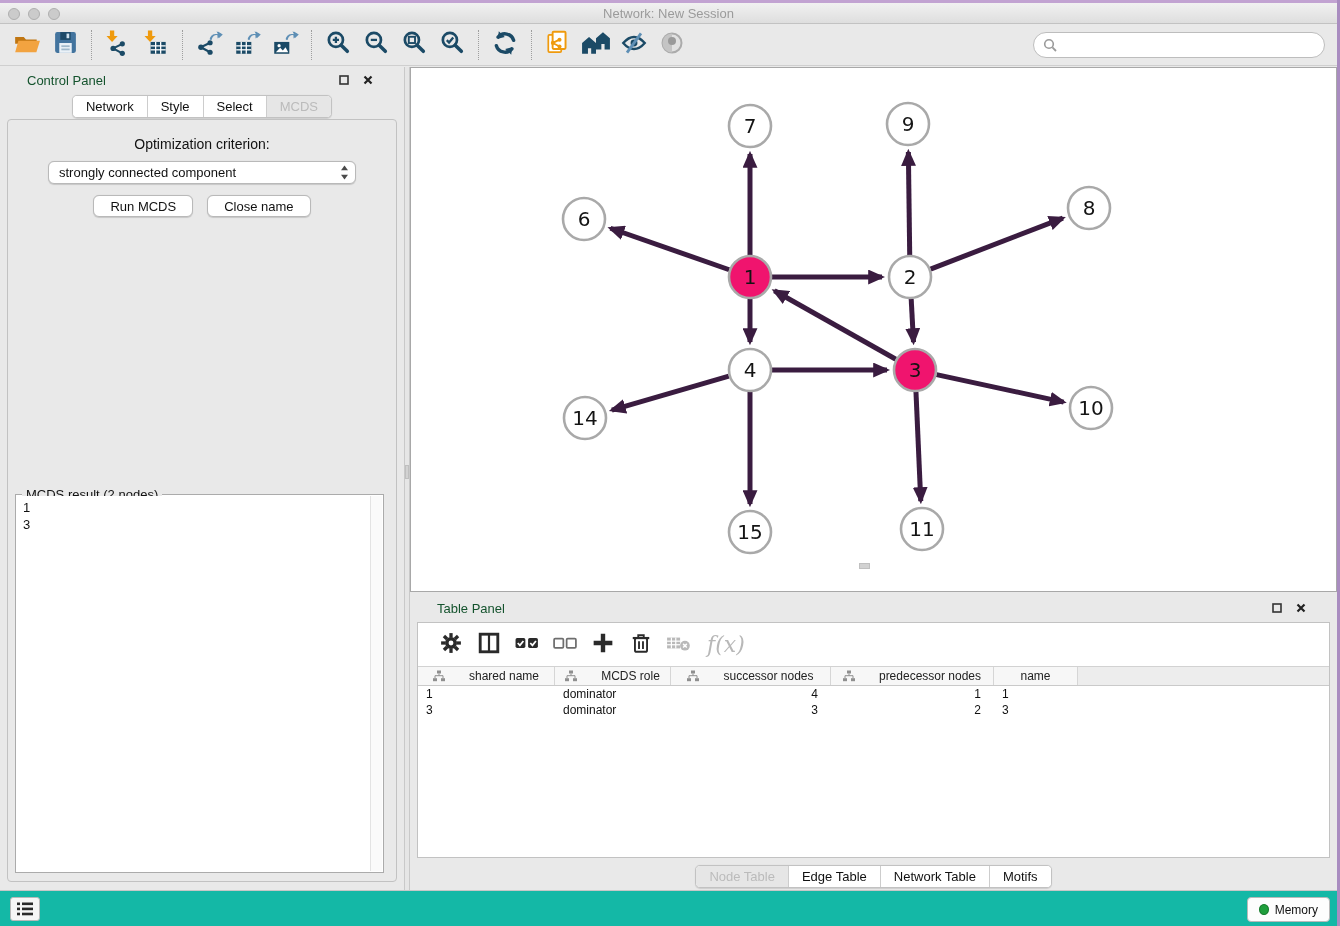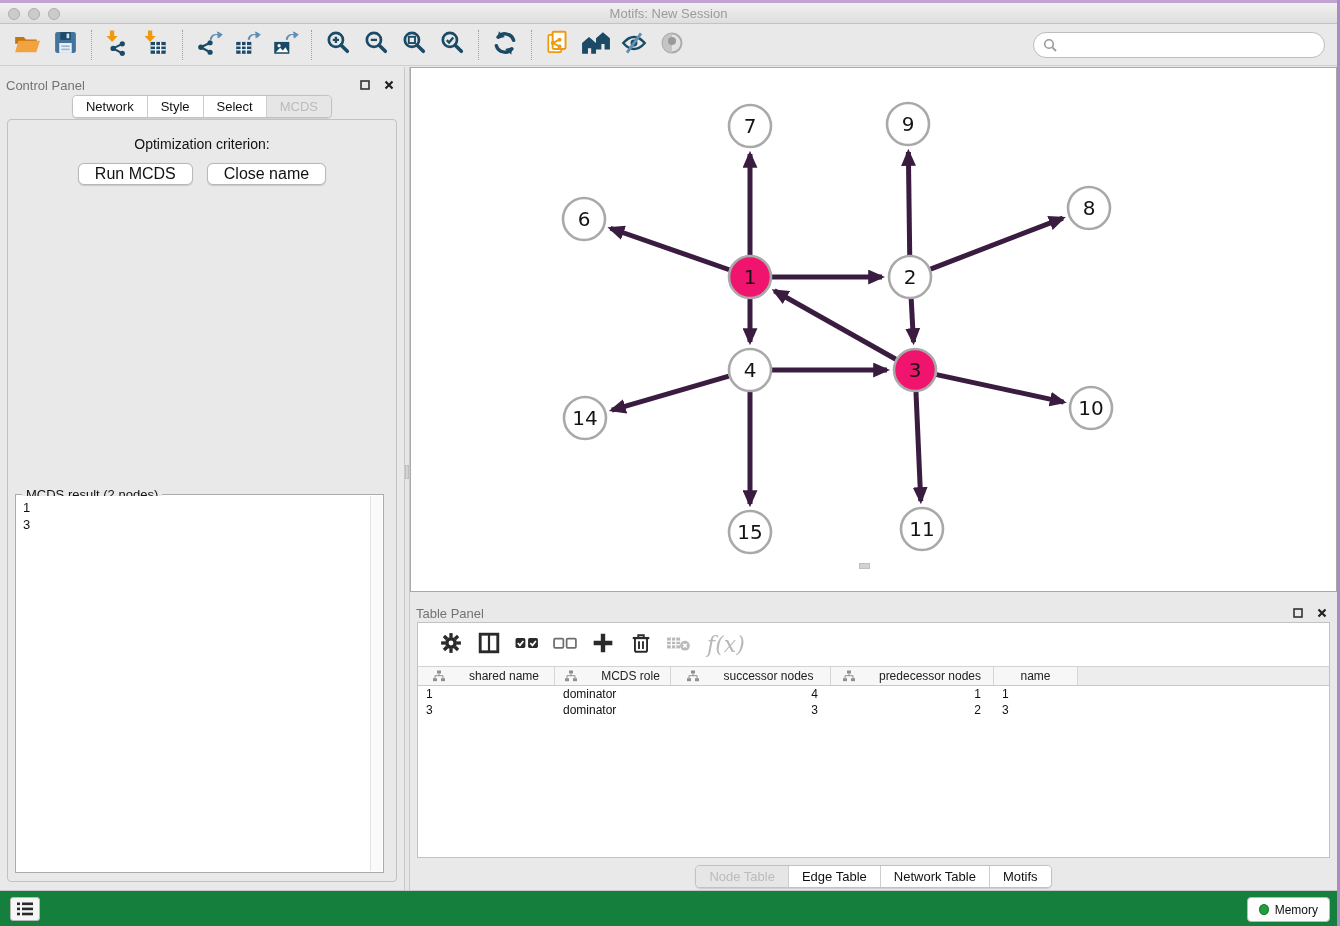--- a/index.html
+++ b/index.html
@@ -25,38 +25,38 @@
     background:#E9E9E9; border-bottom:1px solid #CFCFCF;
     display:flex; align-items:center; padding-left:8px; }
   .tb-btn { width:38px; height:34px; display:flex; align-items:center; justify-content:center; border-radius:4px; }
   .tb-sep { width:0; height:30px; border-left:1px dotted #9E9E9E; margin:0 7px; }
   #search-wrap { position:absolute; right:12px; top:8px; width:292px; height:26px;
     background:#fff; border:1px solid #BDBDBD; border-radius:13px; display:flex; align-items:center; padding-left:9px; }
   #search-input { border:none; outline:none; flex:1; height:20px; font-size:13px; background:transparent; margin-left:5px; }
 
   
   #control-panel { position:absolute; left:0; top:67px; width:404px; height:823px; background:#E9E9E9; }
-  .panel-header { height:26px; display:flex; align-items:flex-end; padding:0 6px; font-size:13px; color:#737373; }
+  .panel-header { height:26px; display:flex; align-items:center; padding:0 27px; font-size:13px; color:#14532d; }
   .panel-header .spacer { flex:1; }
   .panel-hicon { width:18px; height:16px; display:flex; align-items:center; justify-content:center; margin-left:6px; }
   .seg-tabs { display:flex; justify-content:center; margin-top:2px; }
   .seg { display:flex; border:1px solid #C2C2C2; border-radius:5px; overflow:hidden; background:#fff; box-shadow:0 .5px 1px rgba(0,0,0,.12); }
   .seg .tab { padding:3px 13px; font-size:13px; color:#111; background:#fff; border-left:1px solid #CDCDCD; cursor:default; }
   .seg .tab:first-child { border-left:none; }
   .seg .tab.active { background:#E6E6E6; color:#BBBBBB; }
   .cp-card { position:absolute; left:7px; right:7px; top:52px; bottom:8px;
     border:1px solid #C2C2C2; border-radius:4px; background:#E9E9E9; }
   .opt-label { text-align:center; font-size:14px; color:#111; margin-top:16px; }
   .select-box { margin:9px auto 0 auto; width:308px; height:23px; background:#fff; border:1px solid #B9B9B9;
     border-radius:6px; display:flex; align-items:center; padding:0 6px 0 10px; font-size:13px; color:#111;
     box-shadow:0 .5px 1px rgba(0,0,0,.15); }
   .select-box .sel-text { flex:1; }
   .btn-row { display:flex; justify-content:center; gap:14px; margin-top:11px; }
   .mac-btn { height:22px; padding:0 16px; background:#fff; border:1px solid #B9B9B9; border-radius:6px;
-    font-size:16px; color:#111; display:flex; align-items:center; box-shadow:0 .5px 1px rgba(0,0,0,.15); }
+    font-size:13px; color:#111; display:flex; align-items:center; box-shadow:0 .5px 1px rgba(0,0,0,.15); }
   .mcds-box { position:absolute; left:7px; right:12px; top:374px; bottom:8px; border:1px solid #ABABAB; background:#fff; }
   .mcds-legend { position:absolute; top:-8px; left:6px; background:#E9E9E9; padding:0 4px; font-size:13px; color:#111; }
   .mcds-content { position:absolute; inset:1px 13px 1px 1px; background:#fff; font-size:13px; color:#111;
     padding:3px 6px; line-height:17px; white-space:pre-line; }
   .mcds-scroll { position:absolute; top:1px; right:1px; bottom:1px; width:12px; background:#FAFAFA; border-left:1px solid #E3E3E3; }
 
   
   #splitter-v { position:absolute; left:404px; top:67px; width:6px; height:823px; background:#E6E6E6;
     border-left:1px solid #C9C9C9; border-right:1px solid #C9C9C9; }
   #splitter-v .handle { position:absolute; left:0; top:398px; width:4px; height:14px; background:#D2D2D2; border:1px solid #BFBFBF; }
@@ -84,40 +84,40 @@
   .tbl-header { display:flex; height:20px; border-top:1px solid #D2D2D2; border-bottom:1px solid #CACACA; background:#F2F2F2; }
   .th-cell { display:flex; align-items:center; justify-content:center; gap:24px; font-size:12px; color:#222;
     border-right:1px solid #D6D6D6; background:#F7F7F7; height:100%; }
   .th-fill { flex:1; background:#EDEDED; border-right:none; }
   .tbl-row { display:flex; height:16px; font-size:12px; color:#111; }
   .td-cell { height:100%; display:flex; align-items:center; padding:0 8px; overflow:hidden; white-space:nowrap; }
   .td-cell.right { justify-content:flex-end; padding-right:13px; }
   .tp-tabs { position:absolute; left:0; right:0; top:270px; display:flex; justify-content:center; }
 
   
-  #statusbar { position:absolute; left:0; top:890px; width:1337px; height:36px; background:#15803d; border-top:1px solid #C7C7C7; }
+  #statusbar { position:absolute; left:0; top:890px; width:1337px; height:36px; background:#14b8a6; border-top:1px solid #C7C7C7; }
   #list-btn { position:absolute; left:10px; top:6px; width:30px; height:24px; background:#F6F6F6; border:1px solid #B9B9B9;
     border-radius:3px; display:flex; align-items:center; justify-content:center; }
   #memory-btn { position:absolute; right:7px; top:6px; height:25px; padding:0 11px; background:#FDFDFD; border:1px solid #B9B9B9;
     border-radius:4px; display:flex; align-items:center; gap:6px; font-size:12px; color:#111; }
   #memory-dot { width:10px; height:11px; border-radius:50%; background:#1F9E3C; border:1px solid #157A2B; }
 </style>
 </head>
 <body>
 
 <div class="purple-top"></div>
 <div class="purple-right"></div>
 
 <div id="titlebar">
   <div class="mac-lights">
     <div class="mac-light"></div>
     <div class="mac-light"></div>
     <div class="mac-light"></div>
   </div>
-  <div class="title">Motifs: New Session</div>
+  <div class="title">Network: New Session</div>
 </div>
 
 <div id="toolbar">
 
   <div class="tb-btn">
       <span><svg width="28" height="28" viewBox="0 0 26 26">
           <path d="M2 7.5h8l2 2.2h10v4H2z" fill="#C07612"></path>
           <path d="M2 21.5l3-10.5h20l-3.3 10.5z" fill="#F2A340"></path>
         </svg></span>
     </div>
@@ -295,20 +295,27 @@
   <div class="seg-tabs">
     <div class="seg" id="cp-tabs">
         <div class="tab">Network</div>
         <div class="tab">Style</div>
         <div class="tab">Select</div>
         <div class="tab active">MCDS</div>
       </div>
   </div>
   <div class="cp-card">
     <div class="opt-label">Optimization criterion:</div>
+    <div class="select-box">
+      <span class="sel-text">strongly connected component</span>
+      <svg width="9" height="15">
+          <path d="M4.5 0.5L8 5.3H1z" fill="#4A4A4A"></path>
+          <path d="M4.5 14.5L1 9.7h7z" fill="#4A4A4A"></path>
+        </svg>
+    </div>
     <div class="btn-row">
       <div class="mac-btn">Run MCDS</div>
       <div class="mac-btn">Close name</div>
     </div>
     <div class="mcds-box">
       <div class="mcds-legend">MCDS result (2 nodes)</div>
       <div class="mcds-content" id="mcds-lines">1
 3</div>
       <div class="mcds-scroll"></div>
     </div>

